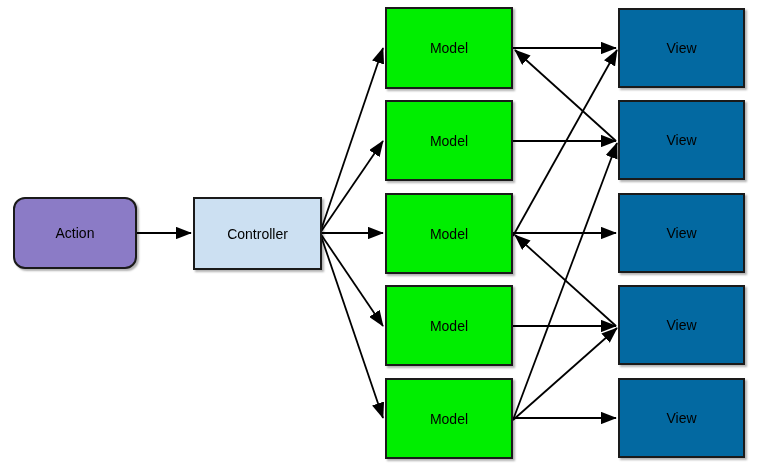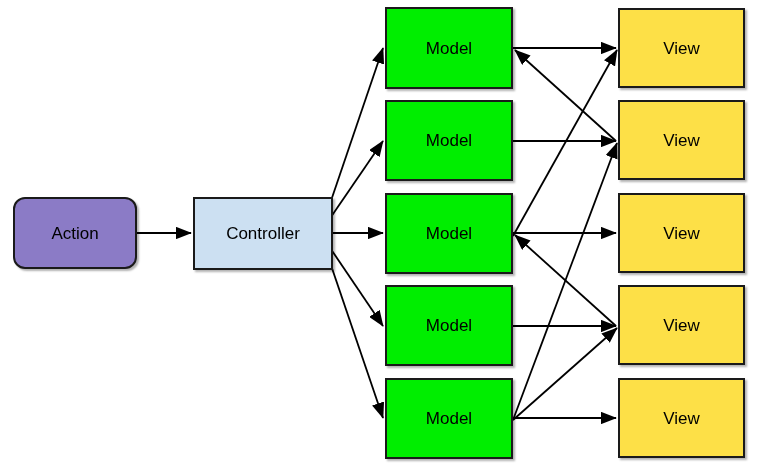--- a/index.html
+++ b/index.html
@@ -26,35 +26,35 @@
     width: 760px;
     height: 467px;
   }
   .node {
     position: absolute;
     box-sizing: border-box;
     border: 2px solid #1a1a1a;
     display: flex;
     align-items: center;
     justify-content: center;
-    font-size: 17px;
+    font-size: 14px;
     line-height: 1;
     color: #000000;
     font-family: "Liberation Sans", sans-serif;
     box-shadow: 2px 2px 2px rgba(0,0,0,0.30);
     z-index: 2;
   }
   .node-label {
     pointer-events: none;
     white-space: nowrap;
   }
   .node-action   { background: #8B7BC6; border-radius: 12px; }
   .node-ctrl     { background: #CCE0F2; }
   .node-model    { background: #00EE00; }
-  .node-view     { background: #fde047; text-align: right; }
+  .node-view     { background: #0369a1; text-align: right; }
 </style>
 </head>
 <body>
 
 <div id="diagram-canvas">
 
   <svg id="edge-layer" width="760" height="467" viewBox="0 0 760 467">
     <defs>
       <marker id="arrowhead" markerWidth="9" markerHeight="7" refX="8.5" refY="3.5" orient="auto" markerUnits="strokeWidth">
         <polygon points="0 0, 9 3.5, 0 7" fill="#000000"></polygon>
@@ -77,21 +77,21 @@
         <line x1="513" y1="236" x2="617" y2="50" stroke="#000000" stroke-width="1.8" marker-end="url(#arrowhead)"></line>
         <line x1="513" y1="420" x2="617" y2="143" stroke="#000000" stroke-width="1.8" marker-end="url(#arrowhead)"></line>
         <line x1="513" y1="420" x2="617" y2="328" stroke="#000000" stroke-width="1.8" marker-end="url(#arrowhead)"></line>
       </g>
   </svg>
 
   <div id="nodes-group">
       <div class="node node-action" style="left: 13px; top: 197px; width: 124px; height: 72px;">
         <span class="node-label">Action</span>
       </div>
-      <div class="node node-ctrl" style="left: 193px; top: 197px; width: 140px; height: 73px;">
+      <div class="node node-ctrl" style="left: 193px; top: 197px; width: 129px; height: 73px;">
         <span class="node-label">Controller</span>
       </div>
       <div class="node node-model" style="left: 385px; top: 7px; width: 128px; height: 82px;">
         <span class="node-label">Model</span>
       </div>
       <div class="node node-model" style="left: 385px; top: 100px; width: 128px; height: 81px;">
         <span class="node-label">Model</span>
       </div>
       <div class="node node-model" style="left: 385px; top: 193px; width: 128px; height: 81px;">
         <span class="node-label">Model</span>

